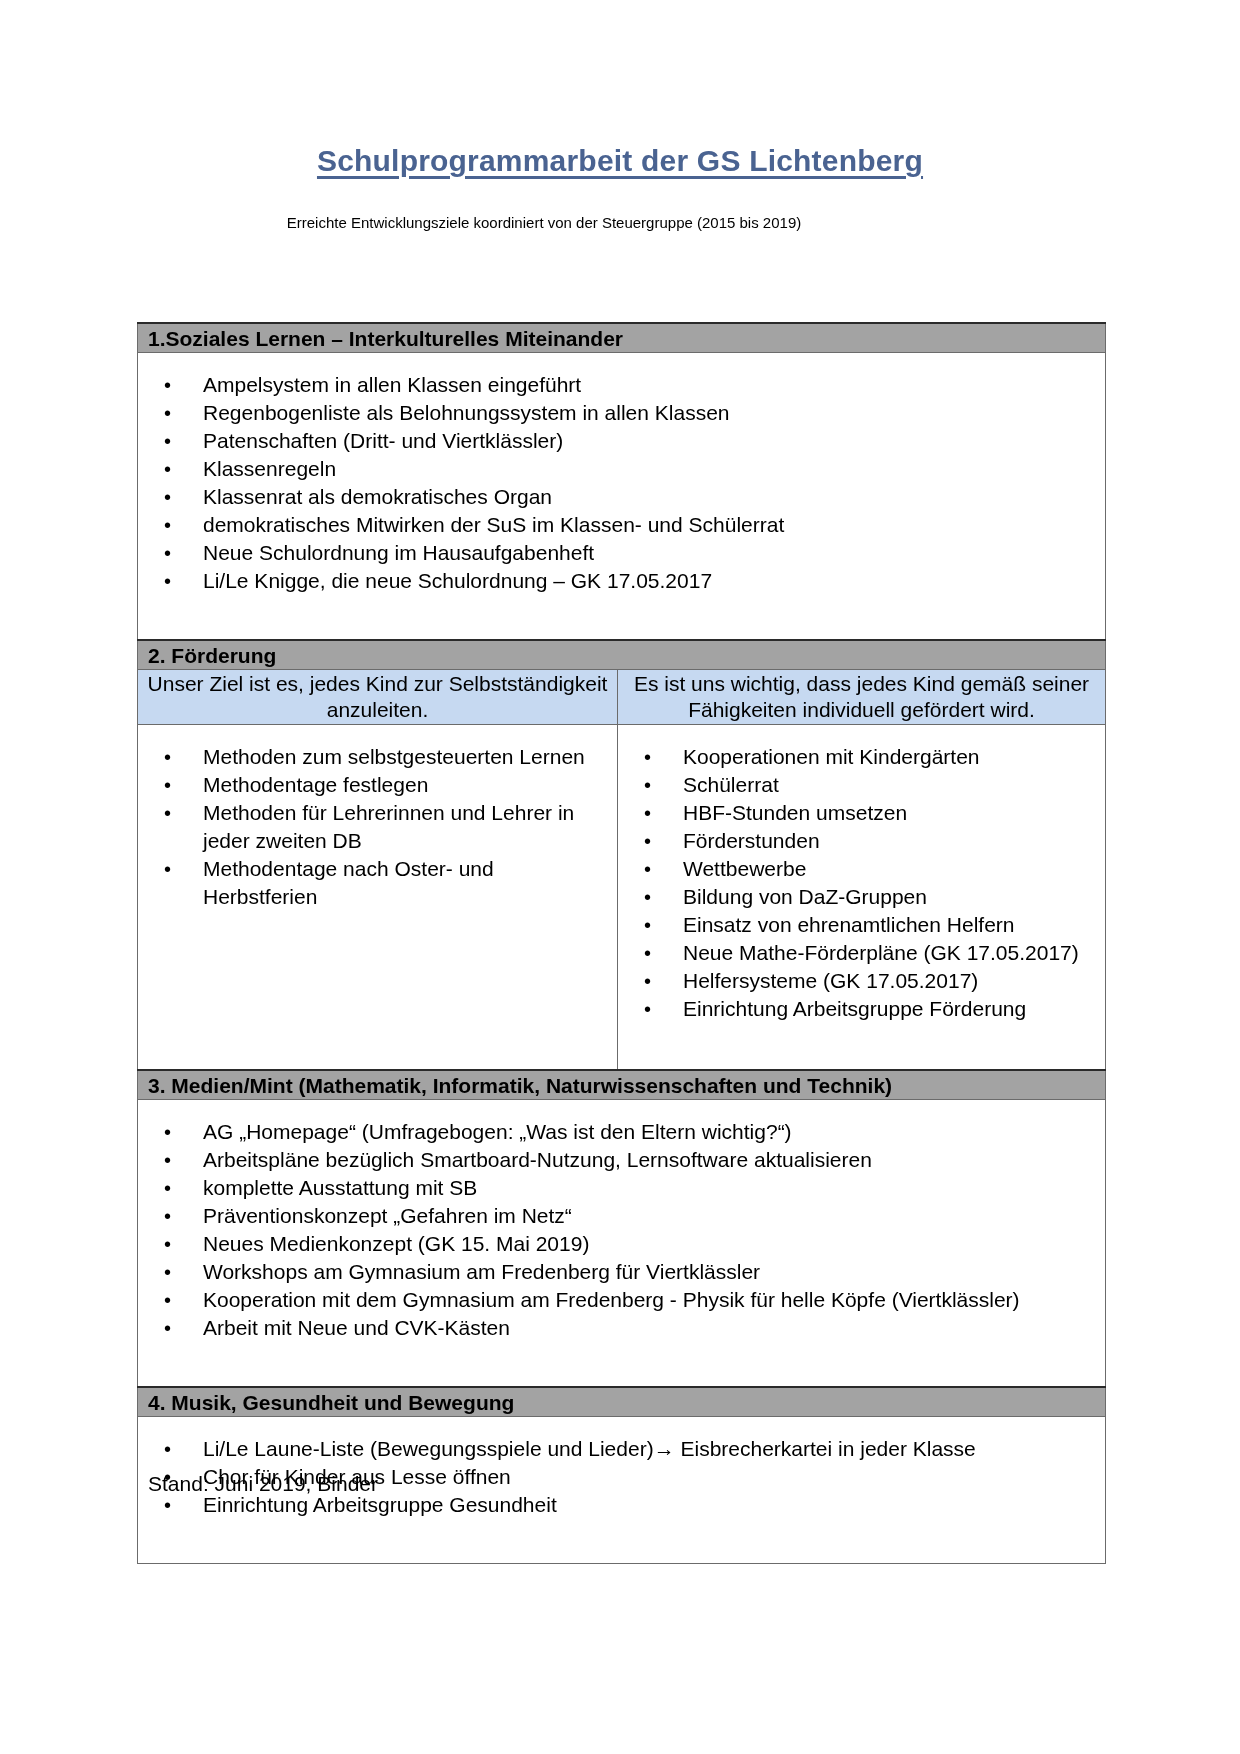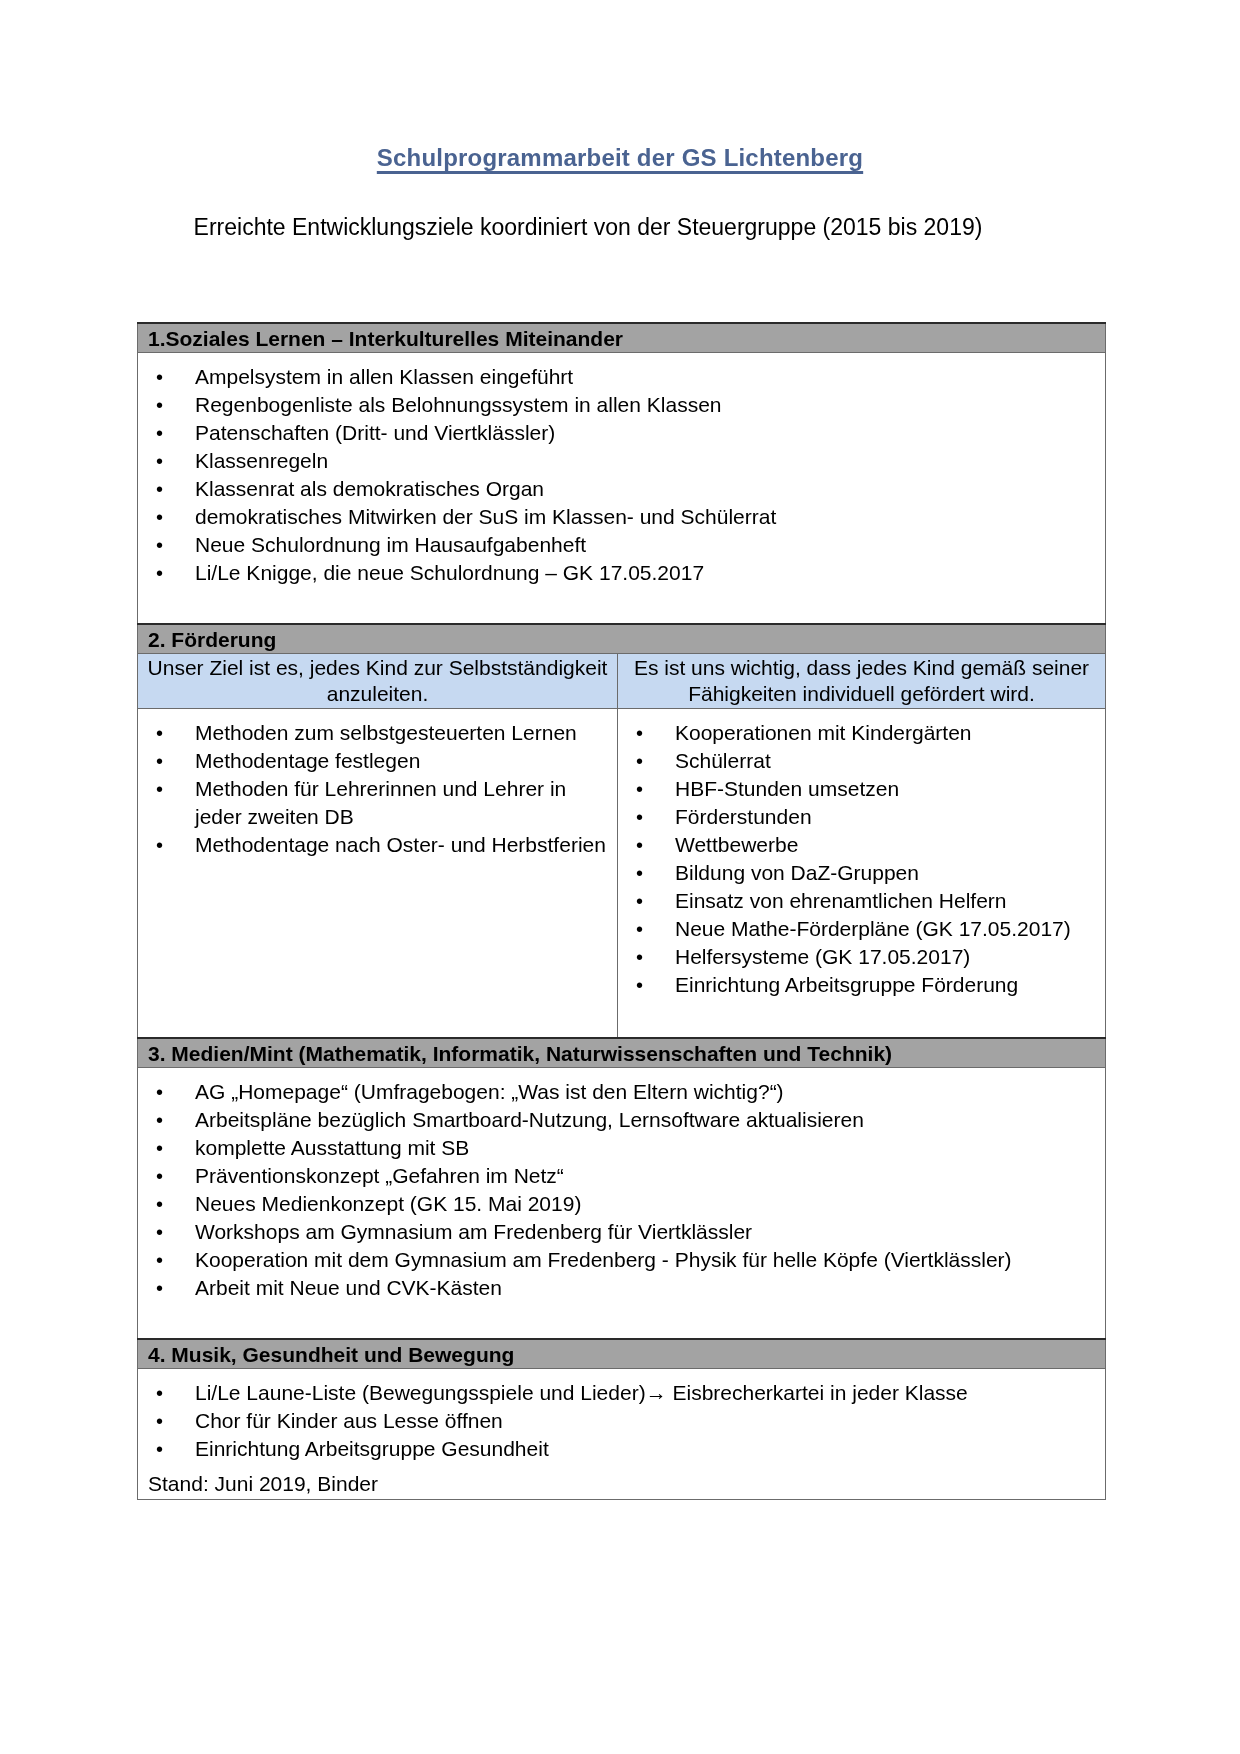--- a/index.html
+++ b/index.html
@@ -2,46 +2,45 @@
 <html><head>
 <meta charset="utf-8">
 <style>
   html, body { margin: 0; padding: 0; background: #ffffff; }
   body {
     width: 1240px; height: 1754px; position: relative; overflow: hidden;
     font-family: "Liberation Sans", sans-serif; color: #000;
   }
   .title {
     position: absolute; top: 144px; left: 0; width: 1240px; text-align: center;
-    font-size: 24px; font-weight: bold; color: #4a6391;
+    font-size: 30px; font-weight: bold; color: #4a6391;
     text-decoration: underline; text-decoration-thickness: 3px; text-underline-offset: 5px;
     letter-spacing: 0.2px;
   }
   .subtitle {
     position: absolute; top: 214px; left: 0; width: 1088px; text-align: center;
-    font-size: 23px;
-    padding-left: 44px;
+    font-size: 15px;
   }
   table.main {
     position: absolute; top: 322px; left: 137px; width: 968px;
     border-collapse: collapse; table-layout: fixed;
     border: 1.5px solid #6b6b6b;
   }
   table.main td { padding: 0; vertical-align: top; border: 1.5px solid #6b6b6b; }
   .sec-head {
     background: #a3a3a3; font-weight: bold; font-size: 21px;
     padding: 2px 10px 0 10px !important; height: 26px; line-height: 26px;
     border-top: 2px solid #2a2a2a !important;
   }
   .sub-head {
     background: #c6d9f1; text-align: center; font-size: 21px; line-height: 26px;
     padding: 1px 6px 1px 6px !important;
     margin-top: 12px;
   }
-  ul.items { list-style: none; margin: 8px; padding: 2px 0 0 0; }
+  ul.items { list-style: none; margin: 16px; padding: 2px 0 0 0; }
   ul.items li {
     position: relative; padding-left: 49px; font-size: 21px; line-height: 28px;
   }
   ul.items li::before {
     content: "\2022"; position: absolute; left: 10px; top: 0; font-size: 20px;
   }
   .col-cell { padding-bottom: 30px !important; }
   .sec-body { padding-bottom: 28px !important; }
   .stand {
     position: absolute; top: 1472px; left: 148px; font-size: 21px;

